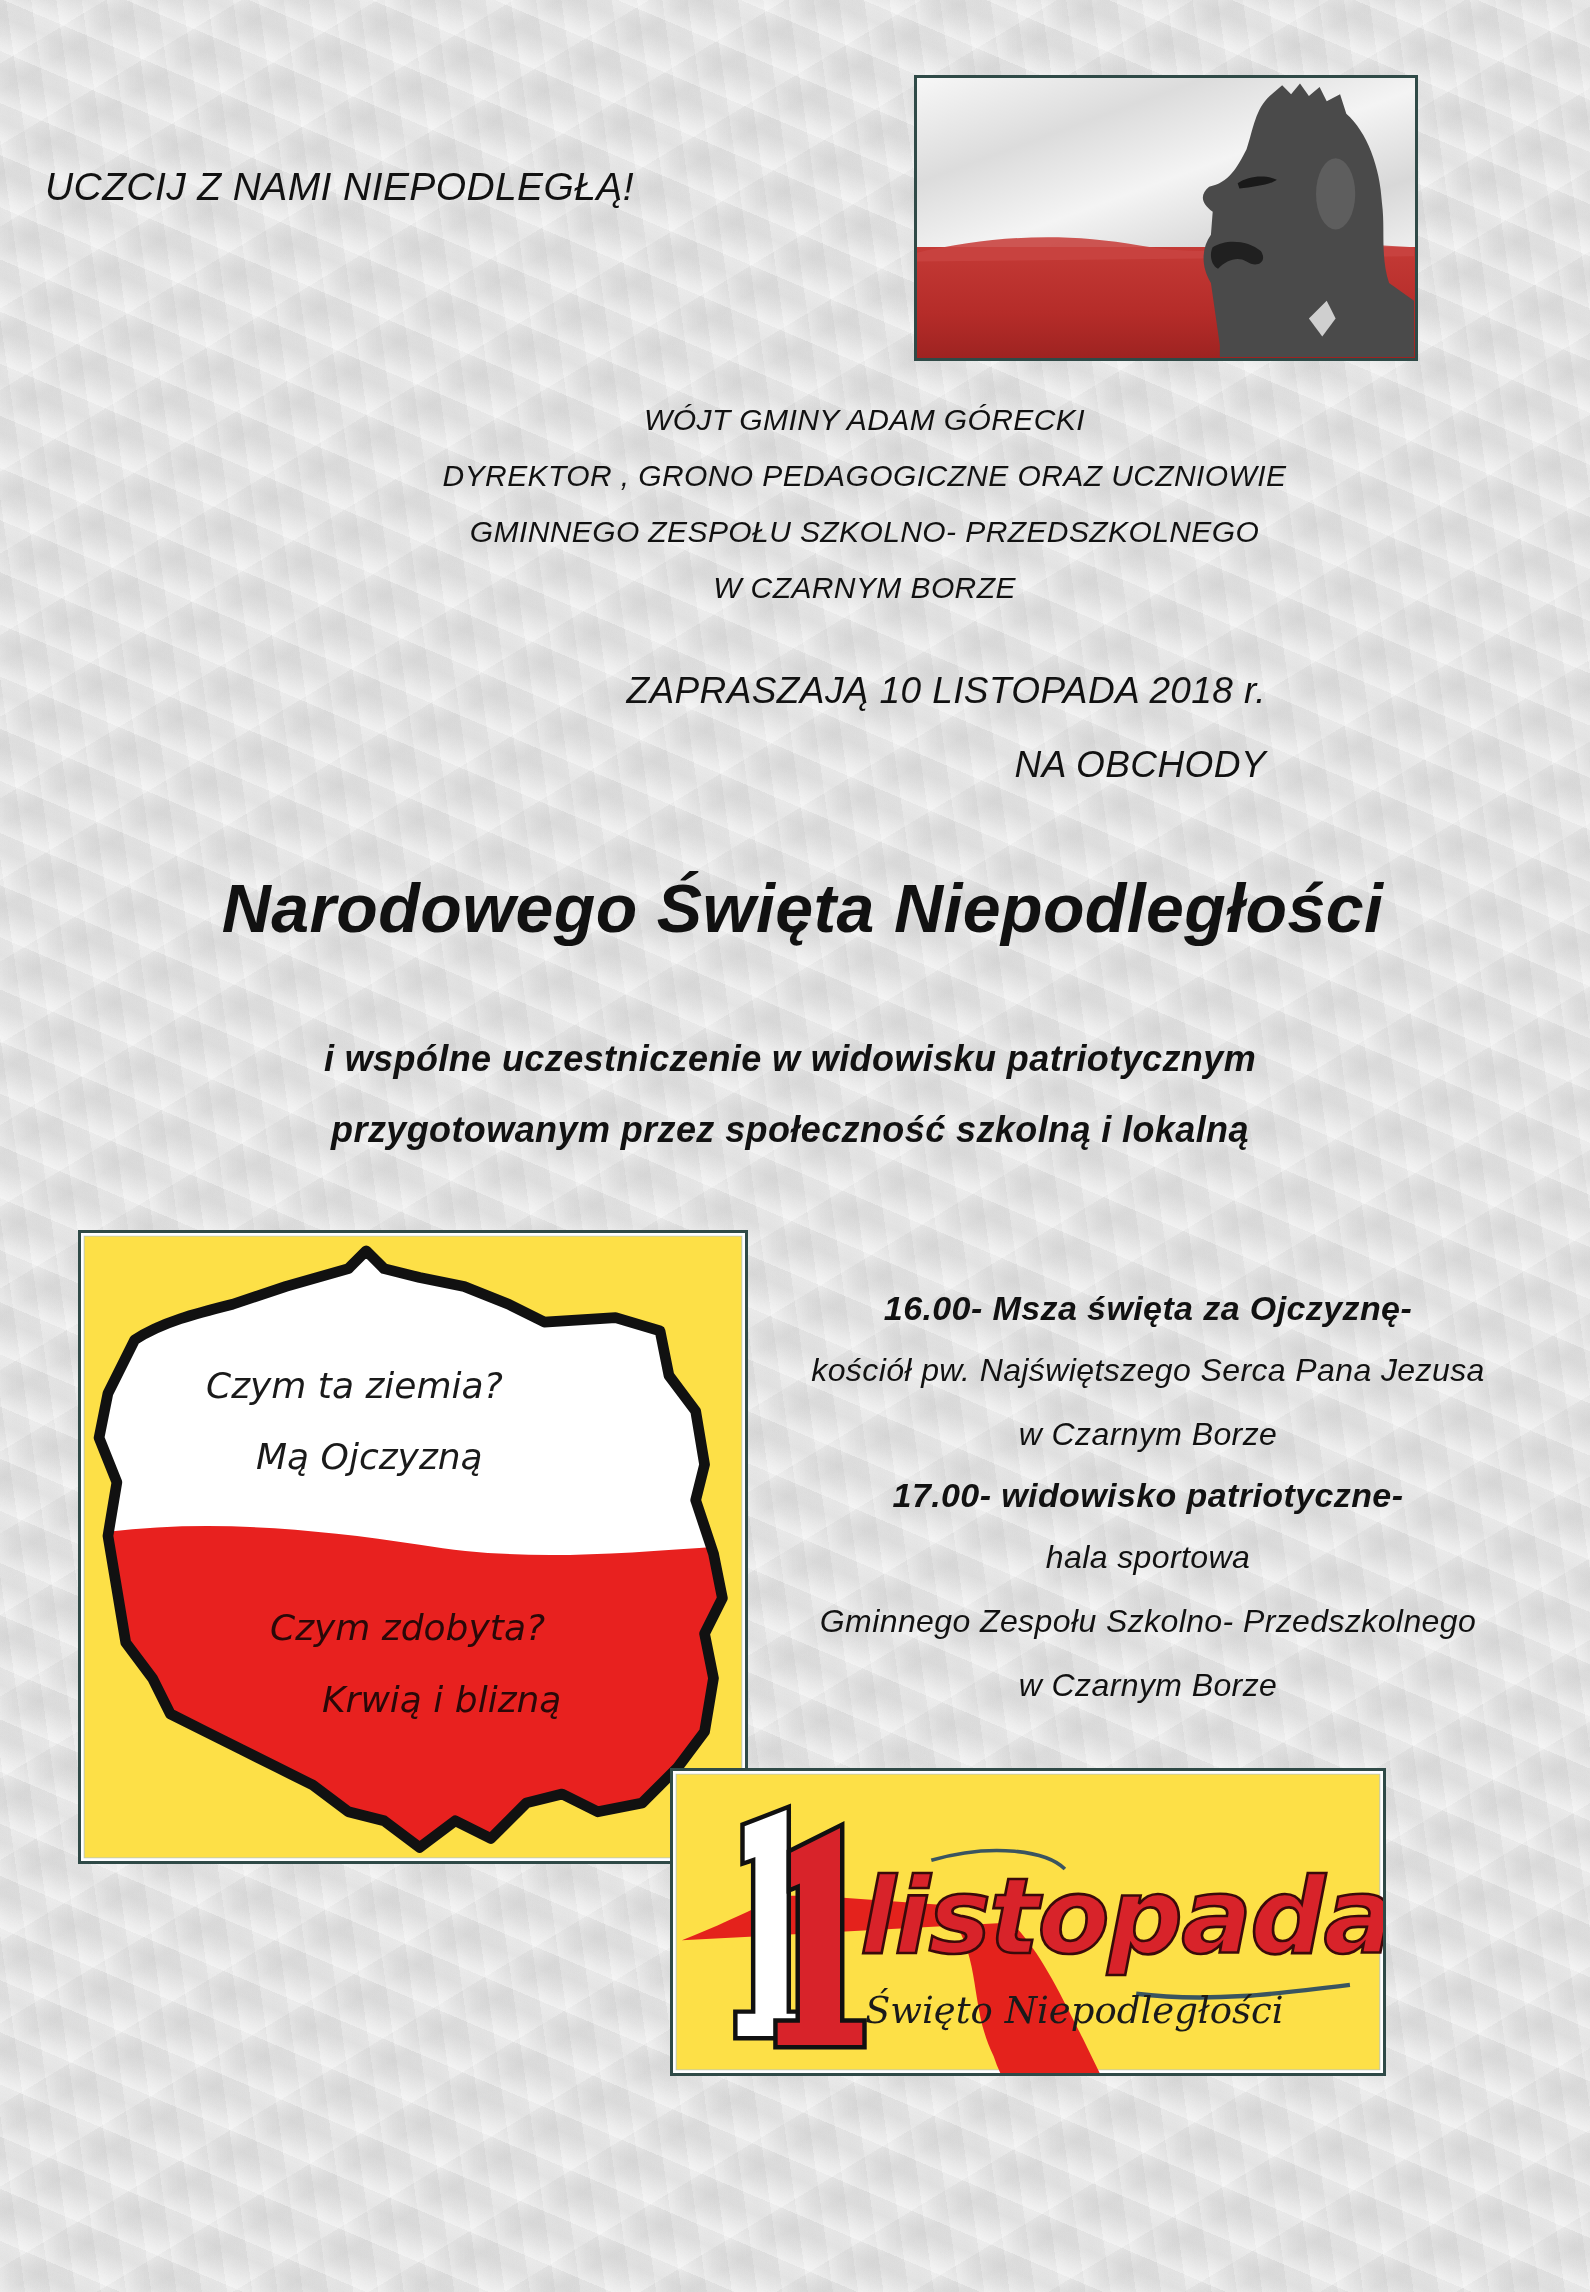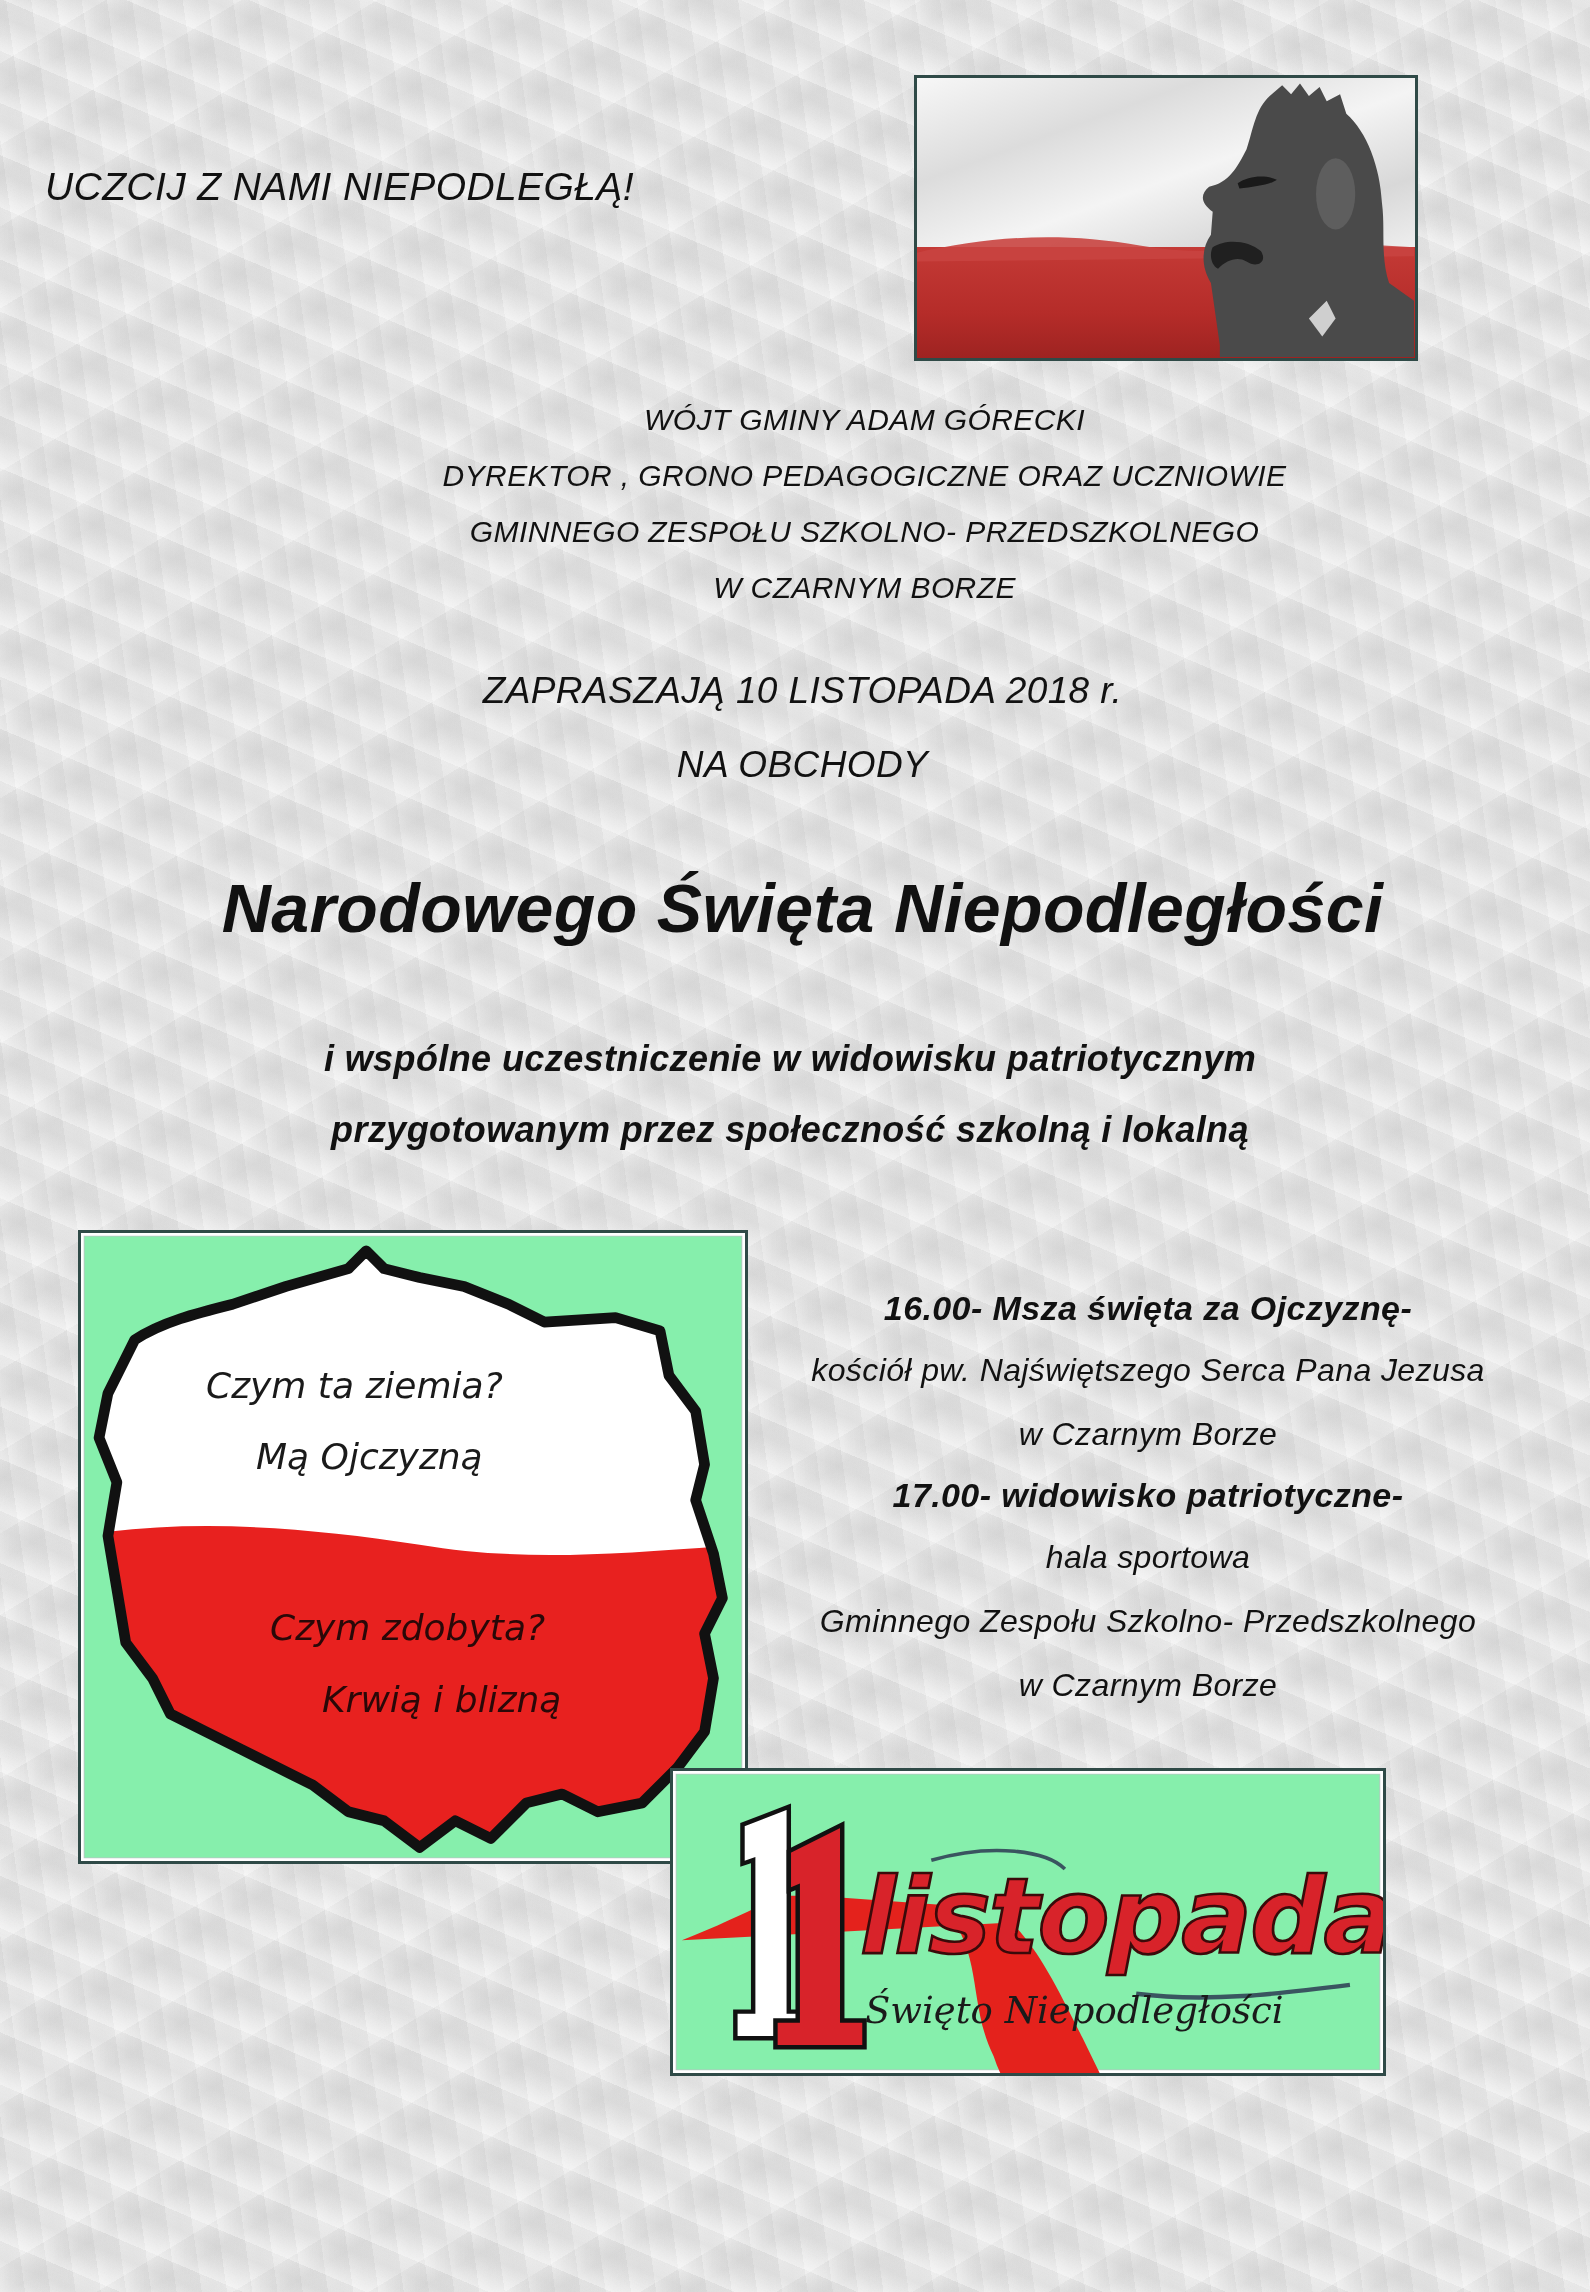--- a/index.html
+++ b/index.html
@@ -11,32 +11,32 @@
       repeating-linear-gradient(-31deg, rgba(255,255,255,0.30) 0px, rgba(255,255,255,0) 23px, rgba(190,190,190,0.22) 46px, rgba(255,255,255,0) 70px),
       repeating-linear-gradient(82deg, rgba(255,255,255,0.25) 0px, rgba(230,230,230,0) 12.5px, rgba(210,210,210,0.2) 25px);
     font-family: "DejaVu Sans", sans-serif;
     color: #111;
   }
   .abs { position: absolute; }
   .hand { font-family: Liberation Sans, sans-serif; font-style: oblique; letter-spacing: 0.4px; }
   .center { text-align: center; }
 
   .frame {
-    position: absolute; background: #86efac;
+    position: absolute; background: #fde047;
     border: 3.6px solid #2f4a47;
     box-shadow: inset 0 0 0 2.7px #ffffff, inset 0 0 0 3.6px #b8c6c4;
     box-sizing: border-box; overflow: hidden;
   }
 
   #headline { left: 45px; top: 165px; font-size: 39px; font-weight: 400; }
 
   #org-block { left: 223px; top: 392px; width: 1283px; }
   #org-block div { font-size: 30px; line-height: 56px; }
 
-  #invite { left: 339px; top: 664px; width: 927px; }
+  #invite { left: 339px; top: 664px; width: 927px; text-align: right; }
   #invite .l1 { font-size: 37px; line-height: 53px; }
   #invite .l2 { font-size: 37px; line-height: 53px; margin-top: 21.4px; }
 
   #title { left: 36px; top: 869px; width: 1533px; font-size: 68px; font-weight: 700; }
 
   #subtitle { left: 166px; top: 1023px; width: 1248px; }
   #subtitle div { font-size: 36px; font-weight: 700; line-height: 71px; }
 
   #schedule { left: 747px; top: 1279px; width: 802px; }
   #schedule .time-line { font-size: 34px; font-weight: 700; line-height: 59px; }

